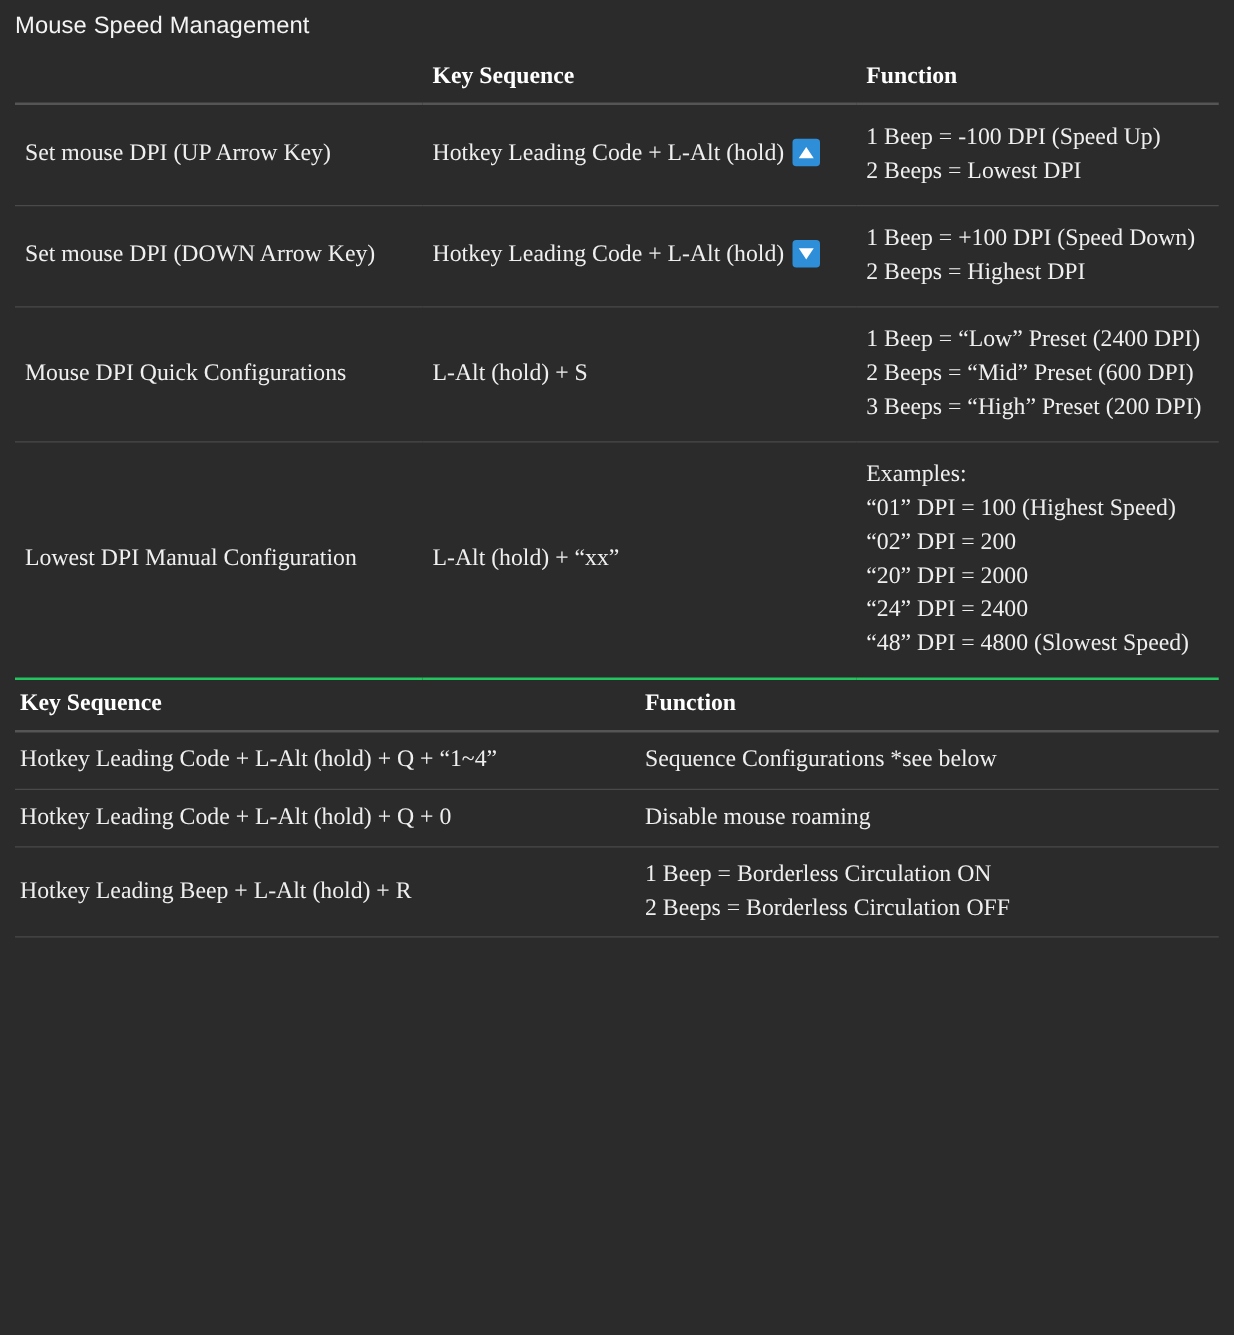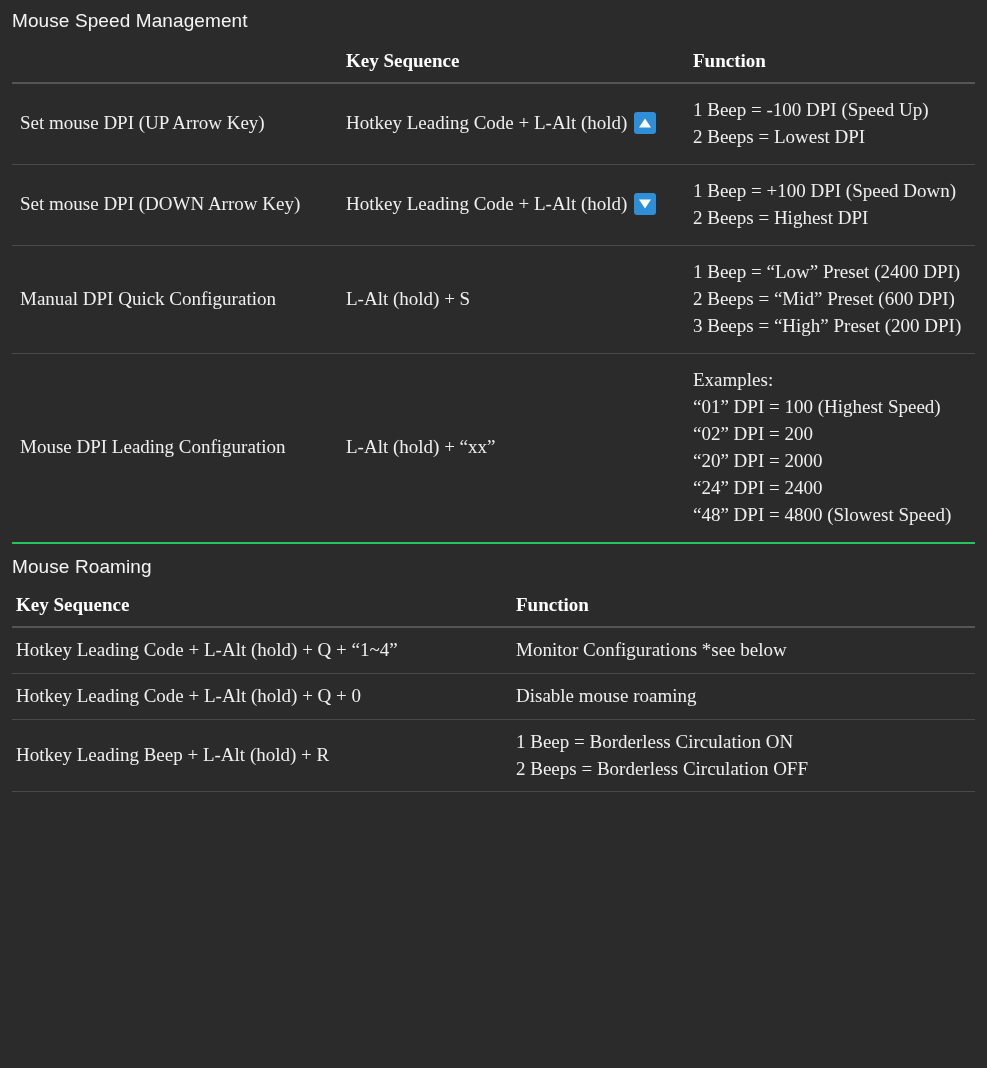--- a/index.html
+++ b/index.html
@@ -154,61 +154,60 @@
         <td>
           <span>Hotkey Leading Code + L-Alt (hold)</span>
           <span class="arrow-badge arrow-down"></span>
         </td>
         <td class="fn">
           <span class="line">1 Beep = +100 DPI (Speed Down)</span>
           <span class="line">2 Beeps = Highest DPI</span>
         </td>
       </tr>
       <tr>
-        <td>Manual DPI Quick Configuration</td>
+        <td>Mouse DPI Quick Configurations</td>
         <td>L-Alt (hold) + S</td>
         <td class="fn">
           <span class="line">1 Beep = “Low” Preset (2400 DPI)</span>
           <span class="line">2 Beeps = “Mid” Preset (600 DPI)</span>
           <span class="line">3 Beeps = “High” Preset (200 DPI)</span>
         </td>
       </tr>
       <tr>
-        <td>Mouse DPI Leading Configuration</td>
+        <td>Lowest DPI Manual Configuration</td>
         <td>L-Alt (hold) + “xx”</td>
         <td class="fn">
           <span class="line">Examples:</span>
           <span class="line">“01” DPI = 100 (Highest Speed)</span>
           <span class="line">“02” DPI = 200</span>
           <span class="line">“20” DPI = 2000</span>
           <span class="line">“24” DPI = 2400</span>
           <span class="line">“48” DPI = 4800 (Slowest Speed)</span>
         </td>
       </tr>
     </tbody>
   </table>
 
   <div class="roam-wrap">
-    <div class="section-title">Mouse Roaming</div>
 
     <table class="roam-table">
       <colgroup>
           <col class="r1">
           <col class="r2">
         </colgroup>
       <thead>
         <tr>
           <th>Key Sequence</th>
           <th>Function</th>
         </tr>
       </thead>
       <tbody>
         <tr>
           <td class="nowrap">Hotkey Leading Code + L-Alt (hold) + Q + “1~4”</td>
-          <td>Monitor Configurations *see below</td>
+          <td>Sequence Configurations *see below</td>
         </tr>
         <tr>
           <td class="nowrap">Hotkey Leading Code + L-Alt (hold) + Q + 0</td>
           <td>Disable mouse roaming</td>
         </tr>
         <tr>
           <td class="nowrap">Hotkey Leading Beep + L-Alt (hold) + R</td>
           <td>
             <span class="line">1 Beep = Borderless Circulation ON</span>
             <span class="line">2 Beeps = Borderless Circulation OFF</span>

